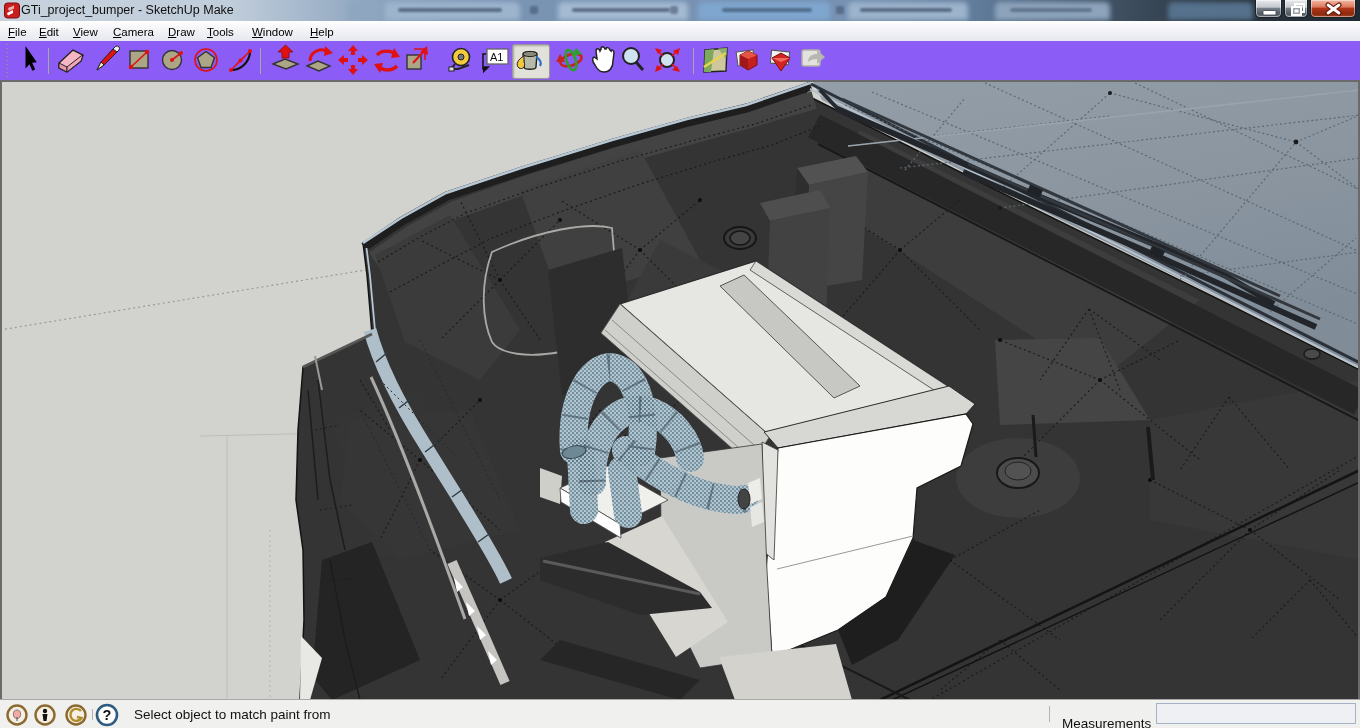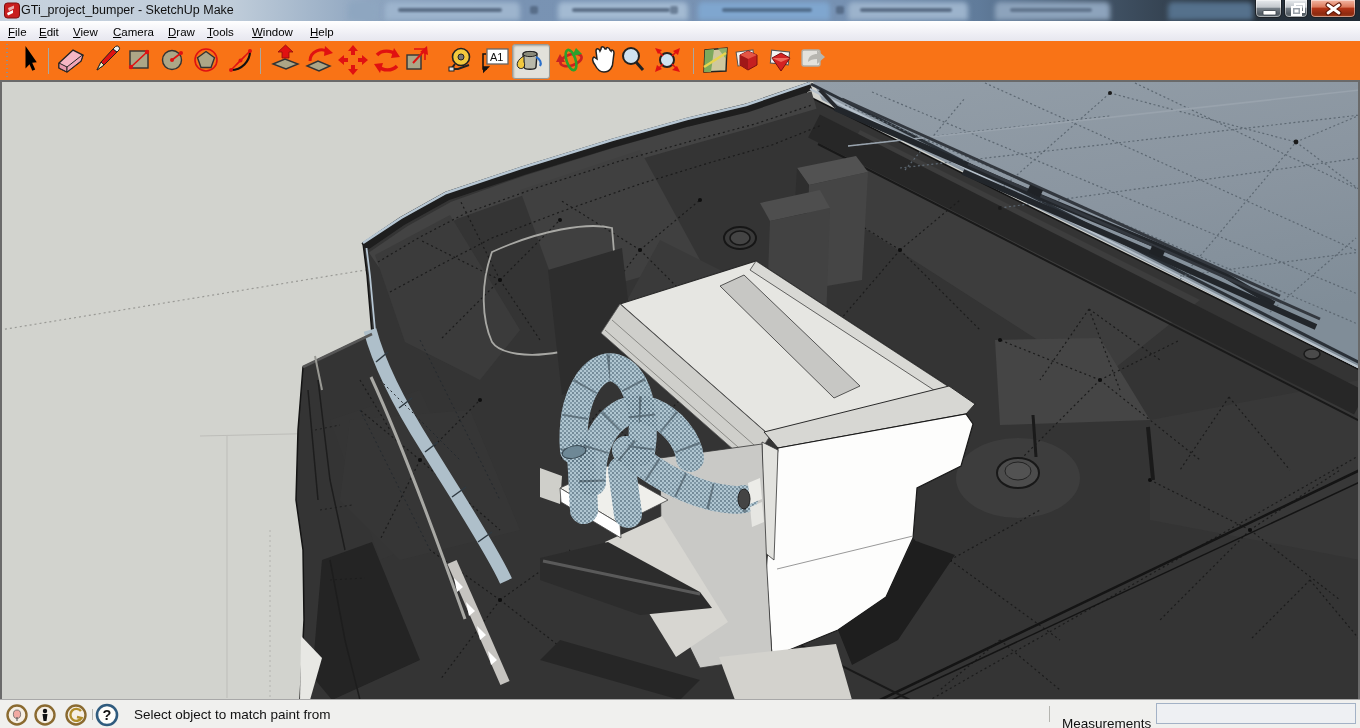--- a/index.html
+++ b/index.html
@@ -21,21 +21,21 @@
 #btn-close{background:linear-gradient(#f3b7a4 0%,#dd7c5e 40%,#b23517 50%,#8d2a10 82%,#a7431f 100%);}
 .wbtn svg{position:absolute;left:0;top:0;}
 
 #menubar{position:absolute;left:0;top:21px;width:1360px;height:20px;
 background:linear-gradient(#ffffff,#ededf4 70%,#e7e7ef 100%);
 font-size:11.5px;color:#000;}
 #menubar span{position:absolute;top:5px;}
 #menubar u{text-decoration:underline;}
 
 #toolbar{position:absolute;left:0;top:41px;width:1360px;height:39px;
-background:#f97316;border-bottom:1px solid #d8d7d2;}
+background:#8b5cf6;border-bottom:1px solid #d8d7d2;}
 .tsep{position:absolute;top:7px;width:1px;height:26px;background:#a8a8a2;}
 .grip{position:absolute;left:6px;top:3px;width:2px;height:33px;
 background-image:repeating-linear-gradient(#8f8f8f 0 1.5px,transparent 1.5px 4px);}
 #paintsel{position:absolute;left:512px;top:3px;width:36px;height:33px;background:#e2e1da;
 border:1px solid #9a9a94;border-radius:3px;box-shadow:inset 1px 1px 2px rgba(0,0,0,.25);}
 
 #viewport{position:absolute;left:0;top:80px;width:1360px;height:620px;background:#d2d3ce;}
 
 #statusbar{position:absolute;left:0;top:700px;width:1360px;height:28px;background:#f0f0ee;font-size:13.5px;color:#111;}
 #stext{position:absolute;left:134px;top:7px;}

